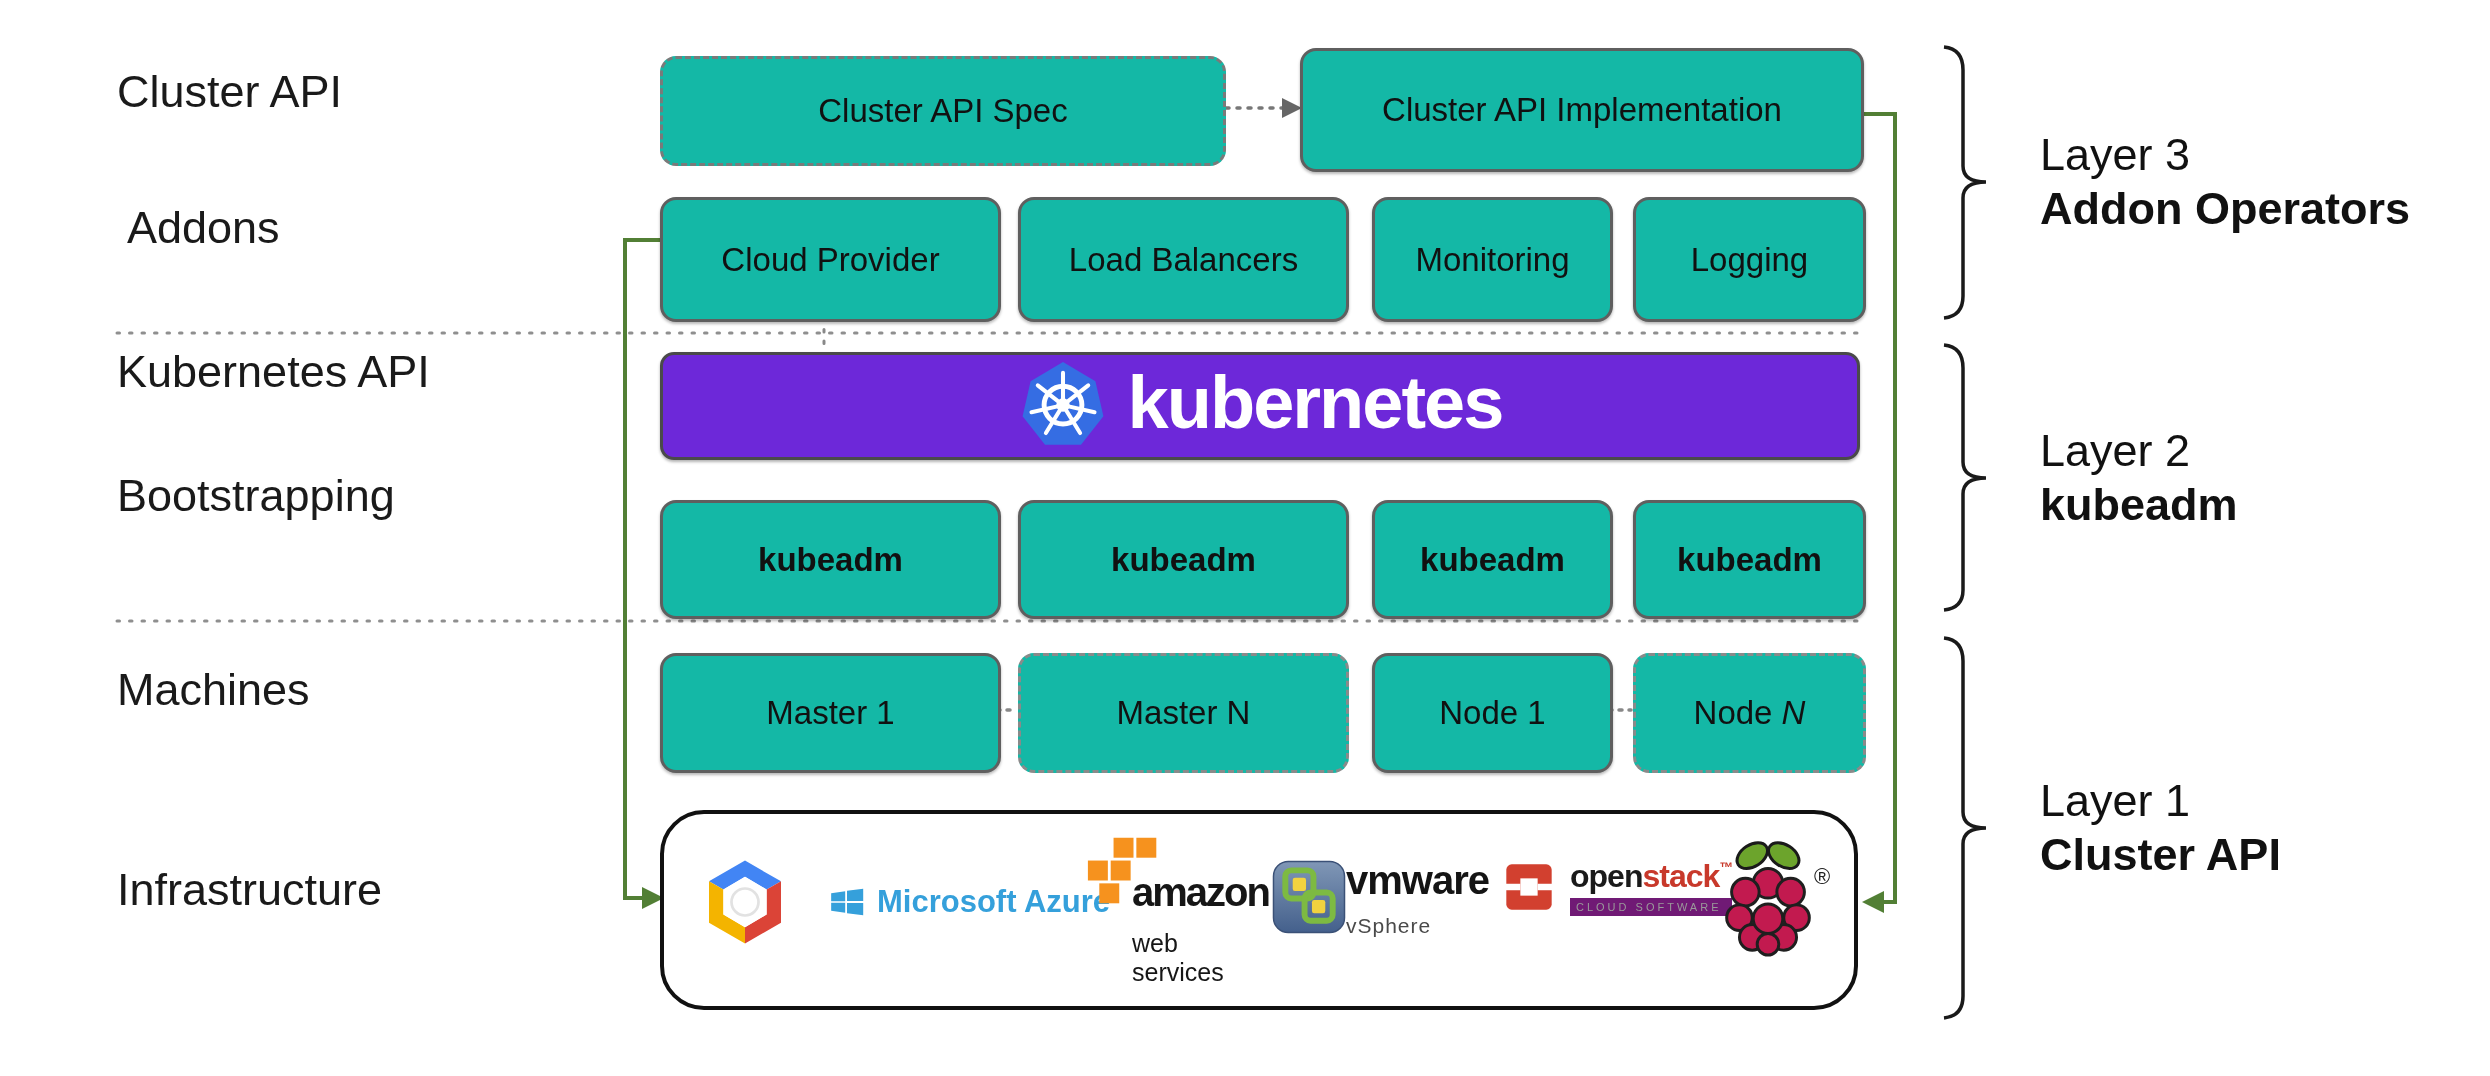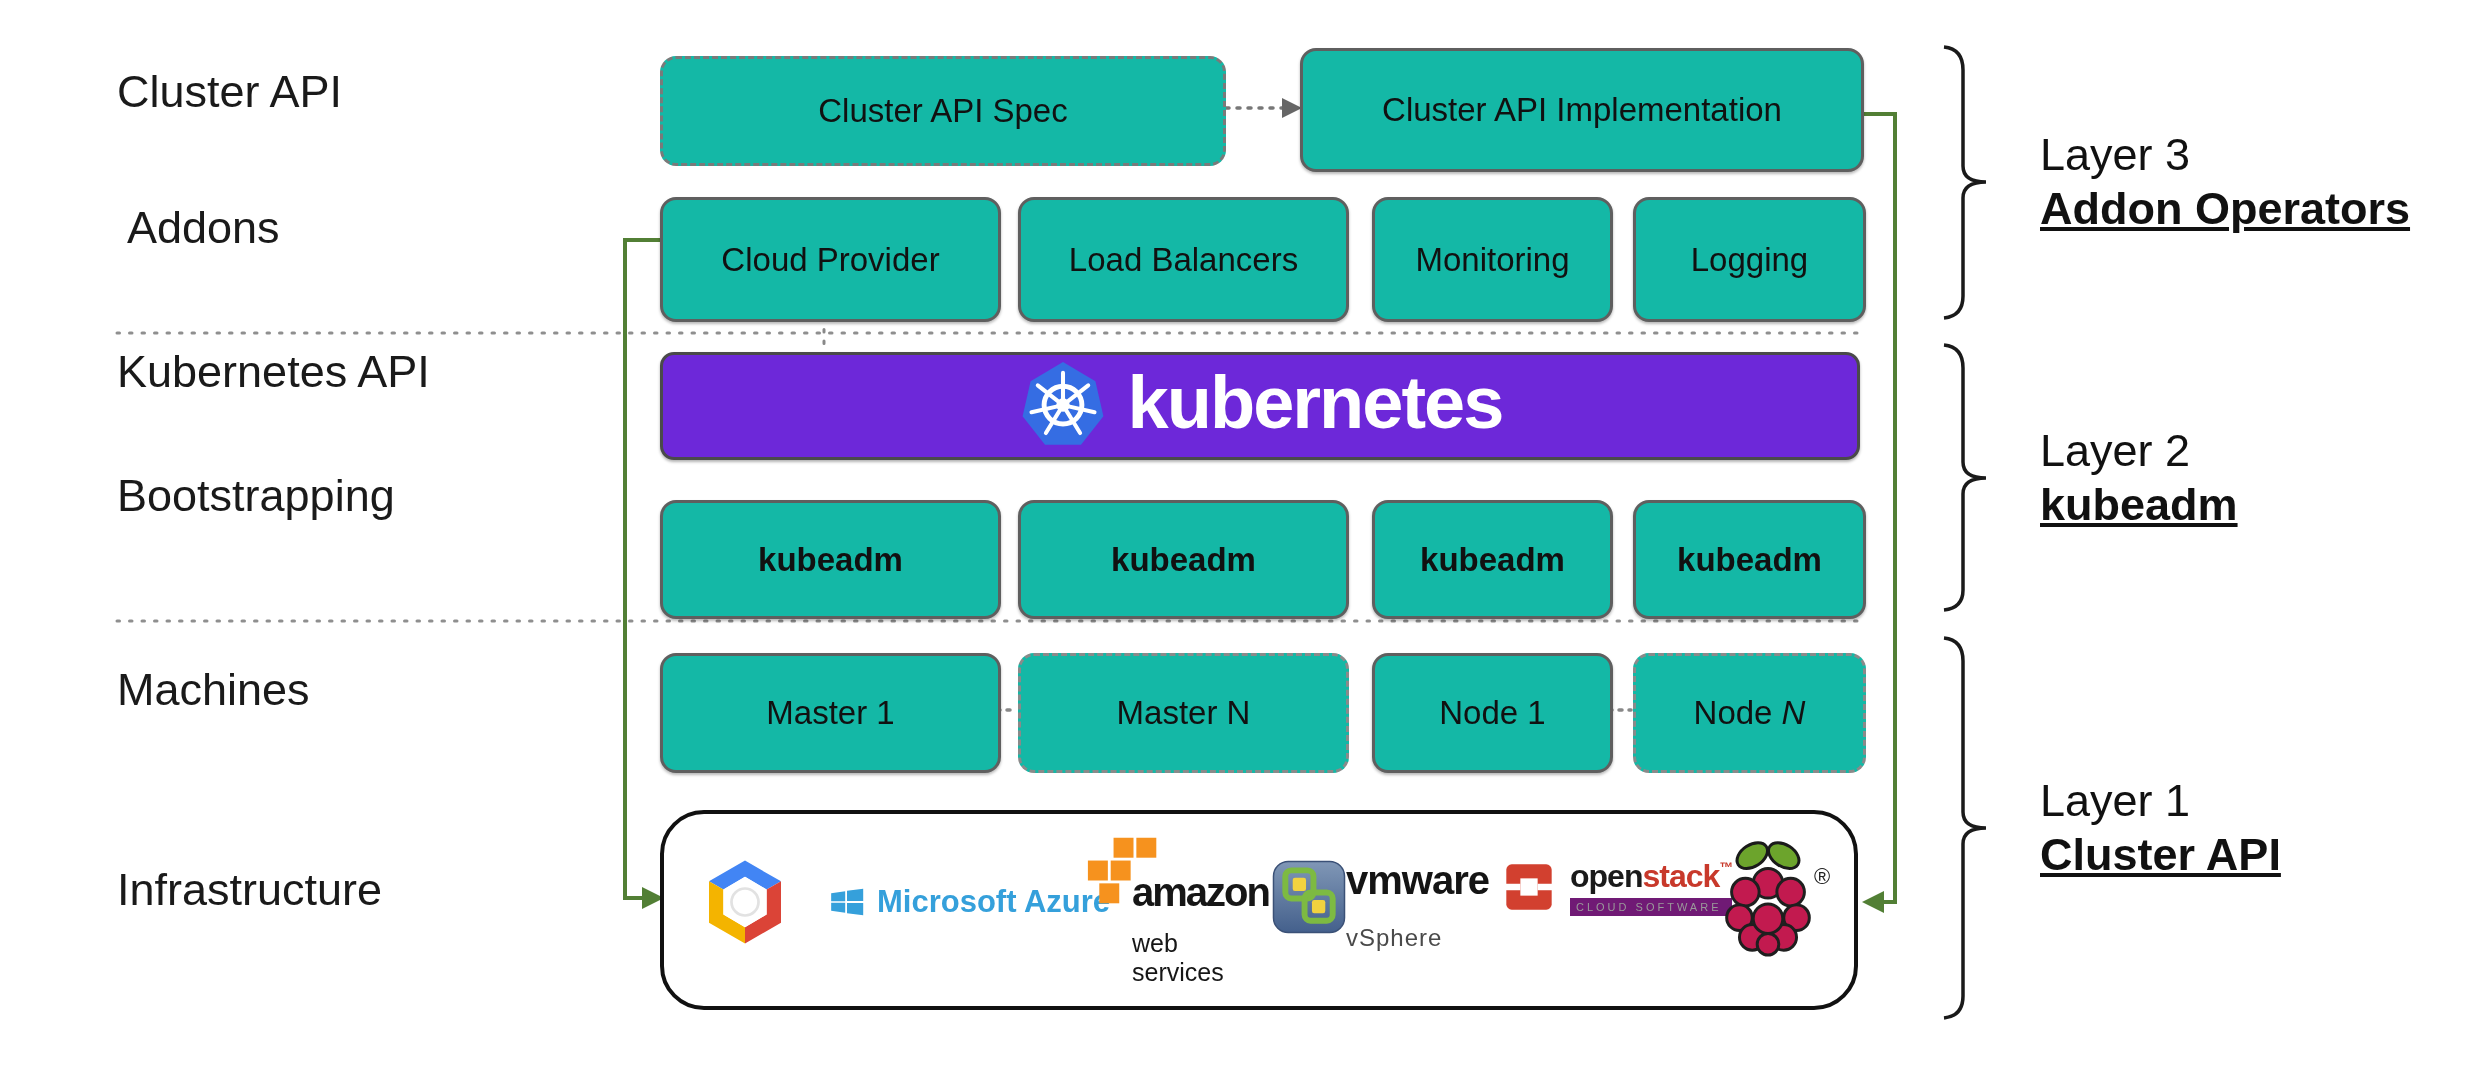--- a/index.html
+++ b/index.html
@@ -31,30 +31,30 @@
   
   .infra-box{
     position:absolute;left:660px;top:810px;width:1198px;height:200px;
     border:4px solid #111;border-radius:44px;background:#fff;box-sizing:border-box;
   }
   .logo{position:absolute;}
   .azure-text{font-size:31px;font-weight:bold;color:#35a0db;white-space:nowrap;}
   .amazon-text{font-size:40px;font-weight:bold;letter-spacing:-2px;color:#161616;line-height:1;}
   .amazon-sub{font-size:25px;color:#161616;letter-spacing:0px;margin-top:17px;}
   .vmware-text{font-size:40px;font-weight:bold;letter-spacing:-1px;color:#141414;line-height:1;}
-  .vmware-sub{font-size:24px;font-weight:300;color:#4a4a4a;margin-top:24px;letter-spacing:1px;}
+  .vmware-sub{font-size:21px;font-weight:300;color:#4a4a4a;margin-top:14px;letter-spacing:1px;}
   .os-text{font-size:32px;font-weight:bold;letter-spacing:-1px;line-height:1;white-space:nowrap;}
   .os-part1{color:#1a1a1a;}
   .os-part2{color:#c8392b;}
   .os-tm{font-size:14px;color:#c8392b;vertical-align:top;}
   .os-sub{font-size:11px;color:#9a9a9a;letter-spacing:3px;margin-top:6px;background:#701a75;padding:3px 6px;white-space:nowrap;}
   .rpi-reg{position:absolute;font-size:22px;color:#222;}
   
   .layer-label{position:absolute;left:2040px;font-size:45px;line-height:1.2;white-space:nowrap;}
-  .layer-line2{font-weight:bold;text-decoration:underline;}
+  .layer-line2{font-weight:bold;}
   svg{display:block;}
   .overlay{position:absolute;left:0;top:0;pointer-events:none;}
 </style>
 </head>
 <body>
 
 <div class="stage">
 
   <svg class="overlay" width="2490" height="1076" viewBox="0 0 2490 1076">
 

